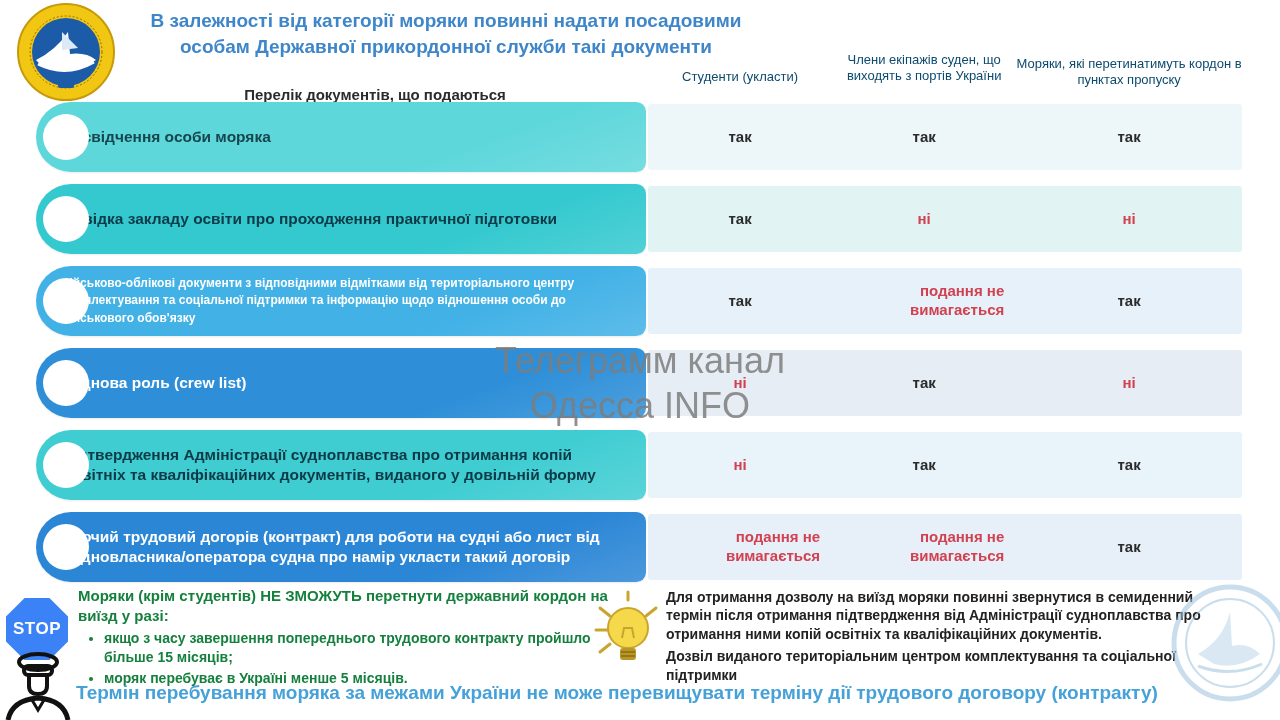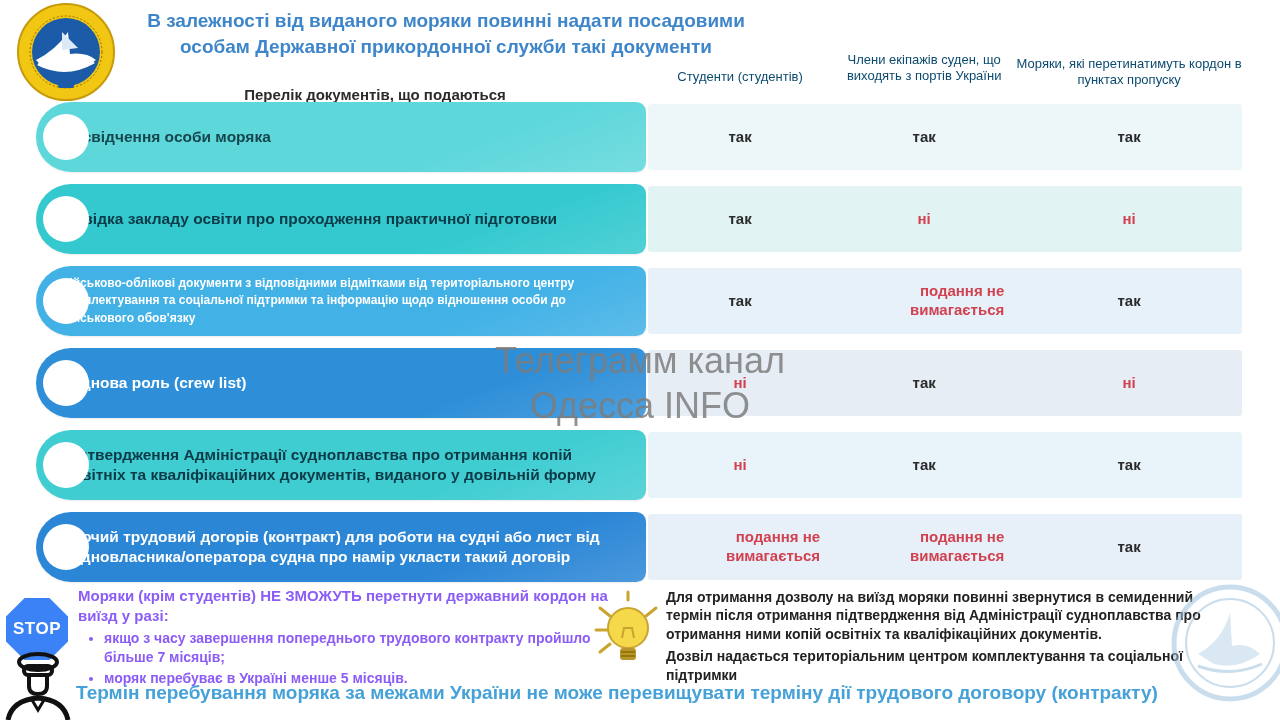--- a/index.html
+++ b/index.html
@@ -40,21 +40,21 @@
         color:rgba(125,125,125,0.85);font-size:36px;font-weight:500;line-height:1.25;
         pointer-events:none;z-index:5;}
 
   
   .stop-sign{position:absolute;left:6px;top:598px;width:62px;height:62px;
         background:#3b82f6;display:flex;align-items:center;justify-content:center;
         clip-path:polygon(30% 0,70% 0,100% 30%,100% 70%,70% 100%,30% 100%,0 70%,0 30%);
         border:0;}
   .stop-sign span{color:#ffffff;font-weight:bold;font-size:17px;letter-spacing:0.5px;}
   .sailor{position:absolute;left:2px;top:650px;width:72px;height:70px;}
-  .warning{position:absolute;left:78px;top:586px;width:540px;color:#8b5cf6;}
+  .warning{position:absolute;left:78px;top:586px;width:540px;color:#15803d;}
   .warning-title{font-size:15px;font-weight:bold;line-height:1.3;}
   .warning ul{margin:4px 0 0 26px;padding:0;}
   .warning li{font-size:14px;font-weight:600;line-height:1.35;margin-bottom:2px;}
   .bulb{position:absolute;left:594px;top:590px;width:68px;height:84px;}
   .info{position:absolute;left:666px;top:584px;width:548px;color:#222222;
         font-size:14px;font-weight:600;line-height:1.32;}
   .info p{margin:4px 0 2px 0;}
   .stamp{position:absolute;left:1168px;top:580px;width:118px;height:126px;opacity:0.55;}
   .bottom-note{position:absolute;left:76px;top:682px;width:1160px;white-space:nowrap;
         font-size:19px;font-weight:bold;color:#45a1d8;}
@@ -70,24 +70,24 @@
       <circle cx="50" cy="50" r="48" fill="none" stroke="#c79a0a" stroke-width="2"></circle>
       <circle cx="50" cy="50" r="36" fill="none" stroke="#8a6d00" stroke-width="1" stroke-dasharray="2 2"></circle>
       <circle cx="50" cy="50" r="34" fill="#1c5ba8"></circle>
       <path d="M20,58 Q40,48 52,30 L54,52 Q70,50 80,58 Q60,72 38,68 Q26,66 20,58 Z" fill="#ffffff"></path>
       <path d="M46,30 L62,46 L46,48 Z" fill="#dce9f7"></path>
       <path d="M22,62 Q50,76 78,60" fill="none" stroke="#ffffff" stroke-width="3"></path>
       <rect x="42" y="78" width="16" height="8" rx="2" fill="#1c5ba8"></rect>
     </svg>
   </div>
 
-  <div class="title">В залежності від виданого моряки повинні надати посадовими особам Державної прикордонної служби такі документи</div>
+  <div class="title">В залежності від категорії моряки повинні надати посадовими особам Державної прикордонної служби такі документи</div>
   <div class="list-header">Перелік документів, що подаються</div>
   <div class="col-headers">
-    <div class="col-h c1">Студенти (студентів)</div>
+    <div class="col-h c1">Студенти (укласти)</div>
     <div class="col-h c2">Члени екіпажів суден, що виходять з портів України</div>
     <div class="col-h c3">Моряки, які перетинатимуть кордон в пунктах пропуску</div>
   </div>
 
   <div class="rows">
 
     <div class="row">
       <div class="band" style="background: rgb(237, 247, 250);">
         <span class="cell c1" style="color: rgb(43, 43, 43);">так</span>
         <span class="cell c2" style="color: rgb(43, 43, 43);">так</span>
@@ -176,21 +176,21 @@
       <rect x="22" y="16" width="28" height="9" rx="4" fill="none" stroke="#111" stroke-width="4"></rect>
       <path d="M27,25 L27,36 Q27,44 36,44 Q45,44 45,36 L45,25" fill="none" stroke="#111" stroke-width="4"></path>
       <path d="M6,70 Q10,50 36,48 Q62,50 66,70" fill="none" stroke="#111" stroke-width="5"></path>
       <path d="M30,50 L36,60 L42,50" fill="none" stroke="#111" stroke-width="3"></path>
     </svg>
   </div>
 
   <div class="warning">
     <div class="warning-title">Моряки (крім студентів) НЕ ЗМОЖУТЬ перетнути державний кордон на виїзд у разі:</div>
     <ul>
-      <li>якщо з часу завершення попереднього трудового контракту пройшло більше 7 місяців;</li>
+      <li>якщо з часу завершення попереднього трудового контракту пройшло більше 15 місяців;</li>
       <li>моряк перебуває в Україні менше 5 місяців.</li>
     </ul>
   </div>
 
   <div class="bulb">
     <svg viewBox="0 0 68 84" width="68" height="84">
       <g stroke="#c9a52f" stroke-width="3" stroke-linecap="round">
         <line x1="6" y1="18" x2="16" y2="26"></line>
         <line x1="2" y1="40" x2="14" y2="40"></line>
         <line x1="6" y1="62" x2="16" y2="54"></line>
@@ -200,21 +200,21 @@
       <circle cx="34" cy="38" r="20" fill="#f6d94a" stroke="#c9a52f" stroke-width="2"></circle>
       <path d="M28,48 L30,38 L38,38 L40,48" fill="none" stroke="#c9a52f" stroke-width="2"></path>
       <rect x="26" y="58" width="16" height="12" rx="3" fill="#b9962b"></rect>
       <line x1="27" y1="62" x2="41" y2="62" stroke="#8a6d00" stroke-width="1.5"></line>
       <line x1="27" y1="66" x2="41" y2="66" stroke="#8a6d00" stroke-width="1.5"></line>
     </svg>
   </div>
 
   <div class="info">
     <p>Для отримання дозволу на виїзд моряки повинні звернутися в семиденний термін після отримання підтвердження від Адміністрації судноплавства про отримання ними копій освітніх та кваліфікаційних документів.</p>
-    <p>Дозвіл надається територіальним центром комплектування та соціальної підтримки</p>
+    <p>Дозвіл виданого територіальним центром комплектування та соціальної підтримки</p>
   </div>
 
   <div class="stamp">
     <svg viewBox="0 0 118 126" width="118" height="126">
       <circle cx="62" cy="63" r="56" fill="none" stroke="#9fc3dd" stroke-width="5"></circle>
       <circle cx="62" cy="63" r="44" fill="none" stroke="#9fc3dd" stroke-width="2"></circle>
       <path d="M30,74 Q55,60 62,32 L64,66 Q80,62 92,74 Q70,90 46,84 Z" fill="#bcd7ea"></path>
       <path d="M30,86 Q62,98 94,84" fill="none" stroke="#9fc3dd" stroke-width="3"></path>
     </svg>
   </div>

